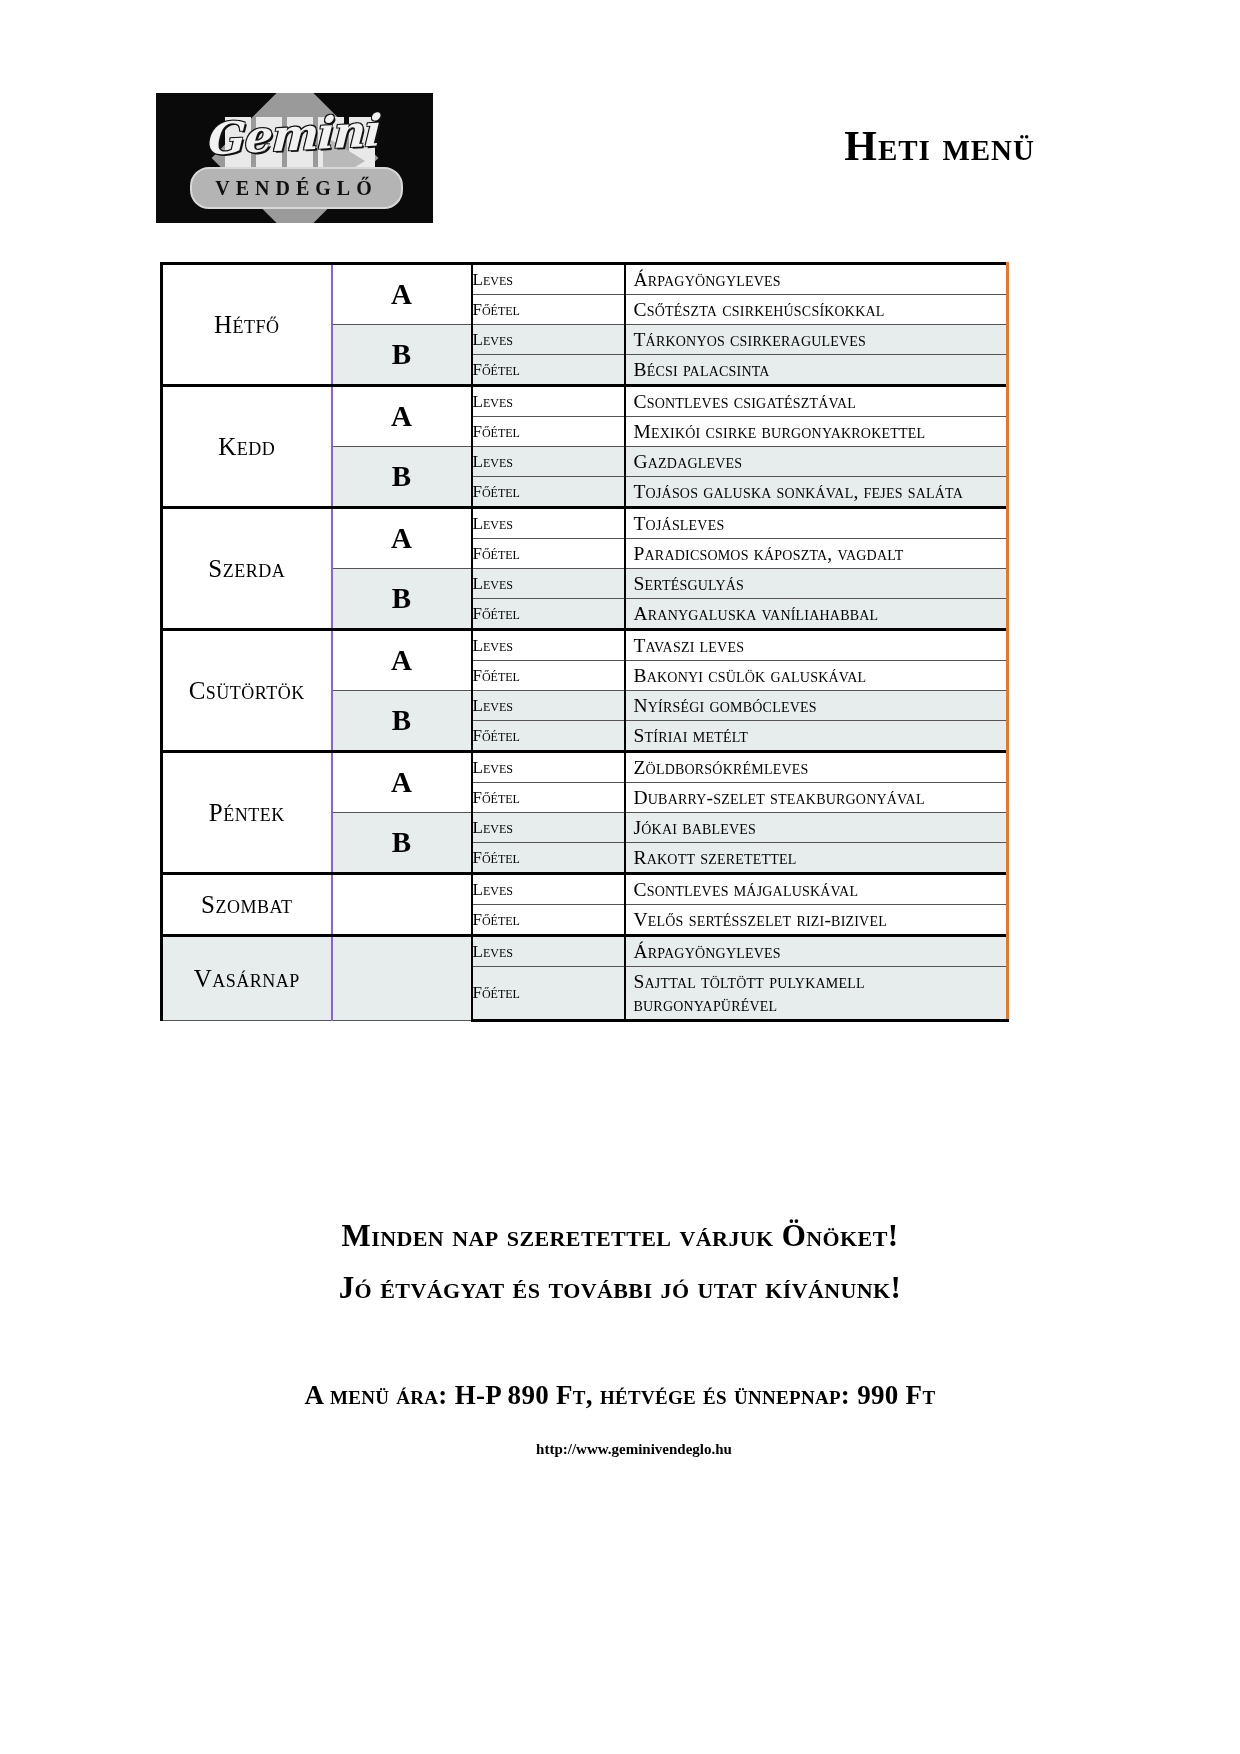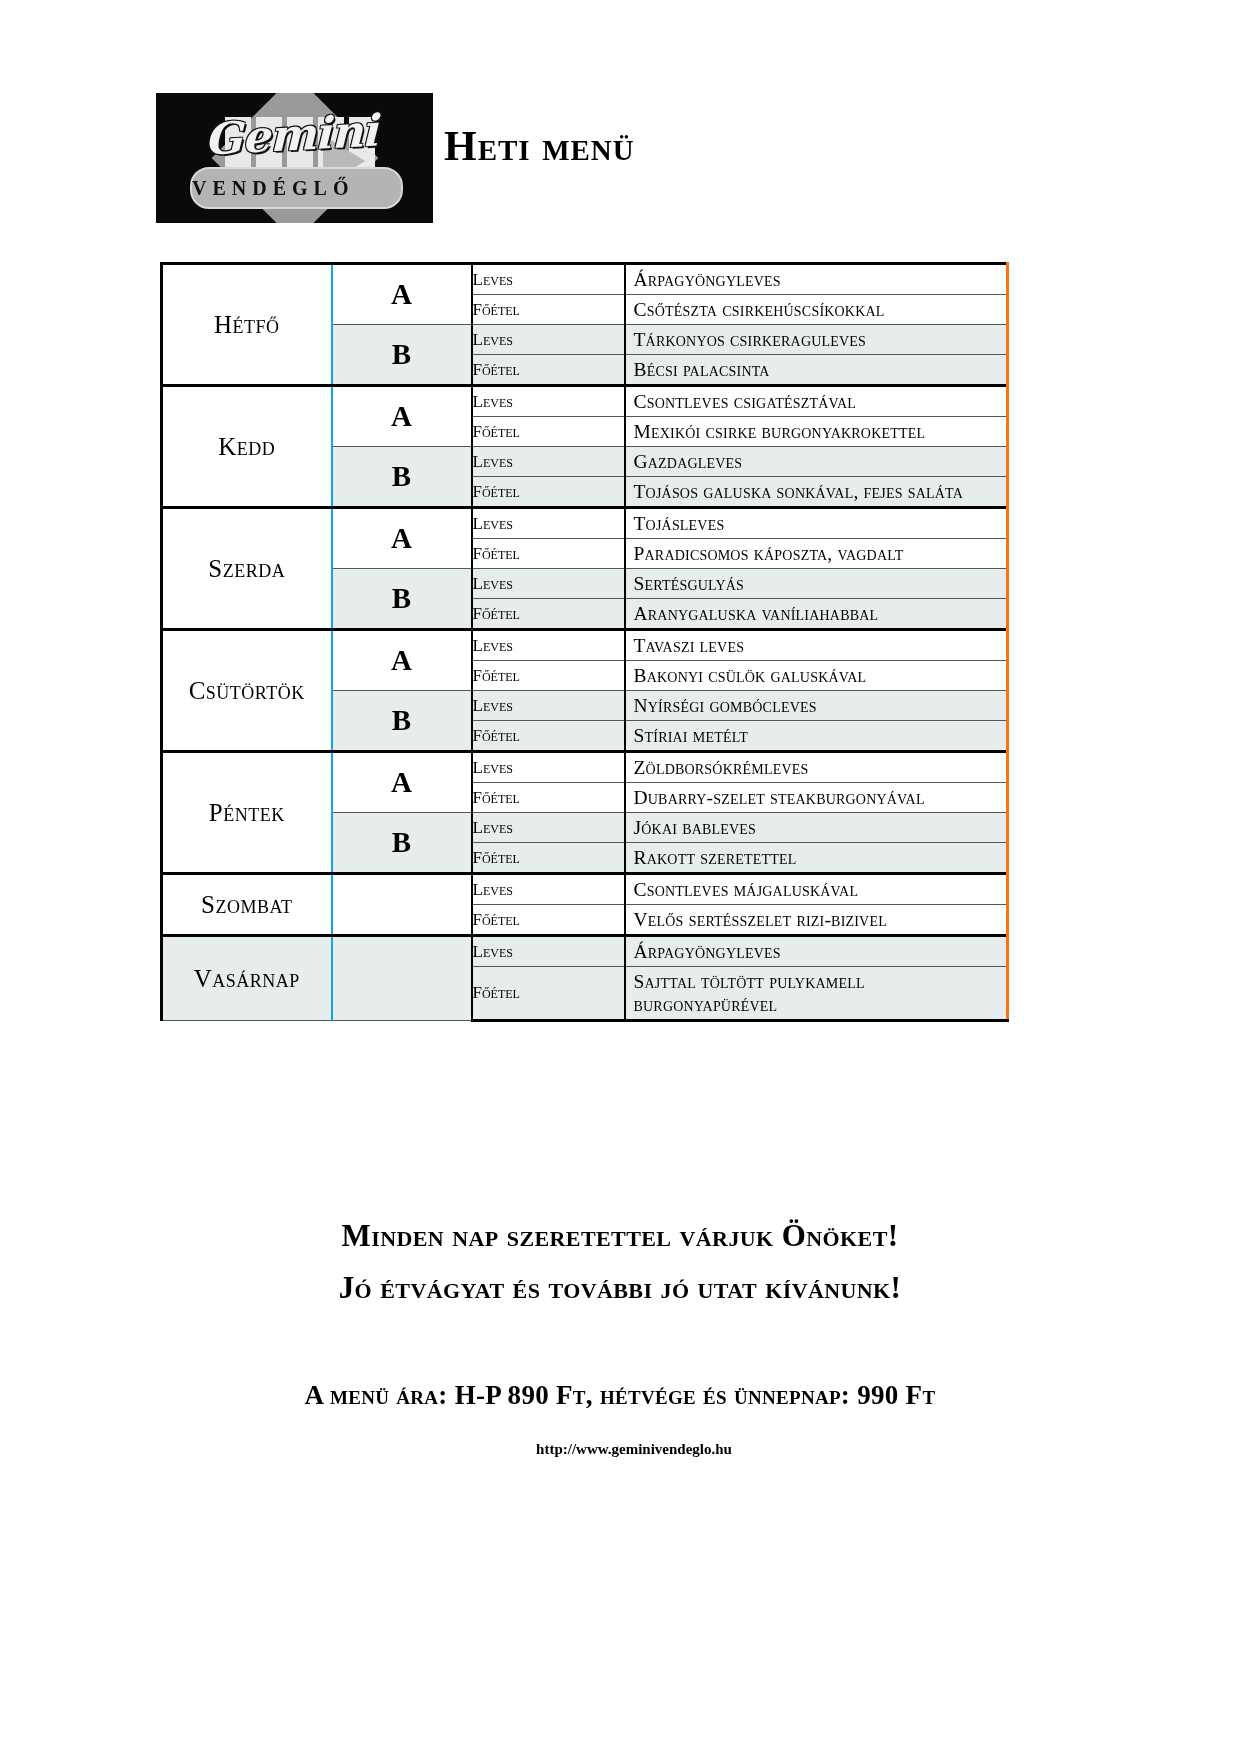--- a/index.html
+++ b/index.html
@@ -50,31 +50,31 @@
     color:#f2f2f2;
     text-shadow:2px 2px 0 #111, -1px -1px 0 #111, 1px -1px 0 #111, -1px 1px 0 #111;
     transform:skewX(-6deg) rotate(-3deg);
   }
   .logo-banner {
     position:absolute; left:34px; bottom:14px;
     width:209px; height:38px;
     background:#b4b4b4;
     border-radius:19px;
     border:2px solid #d8d8d8;
-    display:flex; align-items:center; 
+    display:flex; align-items:center; justify-content:center;
   }
   .logo-banner span {
     font-family:"Liberation Serif", serif;
     font-weight:bold; font-size:20px;
     letter-spacing:6px; color:#101010;
   }
 
   .doc-title {
-    position:absolute; left:444px; top:122px;
-    width:560px; text-align:left;
+    position:absolute; left:475px; top:122px;
+    width:560px; text-align:right;
     font-family:"Liberation Serif", serif;
     font-weight:bold;
     font-size:42px;
     font-variant:small-caps;
     letter-spacing:1px;
   }
 
   
   .menu-table {
     position:absolute; left:160px; top:262px;
@@ -90,21 +90,21 @@
   .col-day   { width:170px; }
   .col-var   { width:140px; }
   .col-type  { width:153px; }
   .col-dish  { width:383px; }
 
   td.day-cell {
     text-align:center;
     font-size:25px;
     font-variant:small-caps;
     letter-spacing:0.5px;
-    border-right:2px solid #0ea5e9;
+    border-right:2px solid #8b5cf6;
   }
   td.var-cell {
     text-align:center;
     font-family:"Liberation Serif", serif;
     font-weight:bold;
     font-size:29px;
     border-right:2px solid #000;
   }
   td.type-cell {
     text-align:left;

